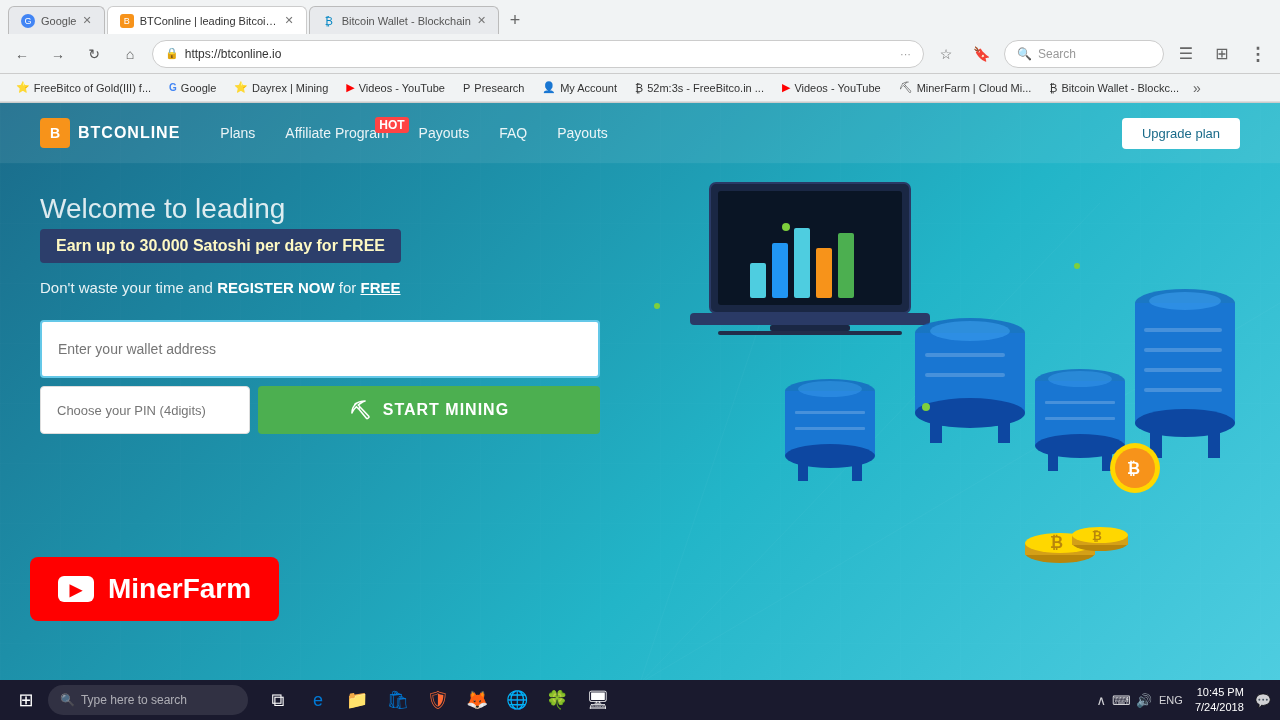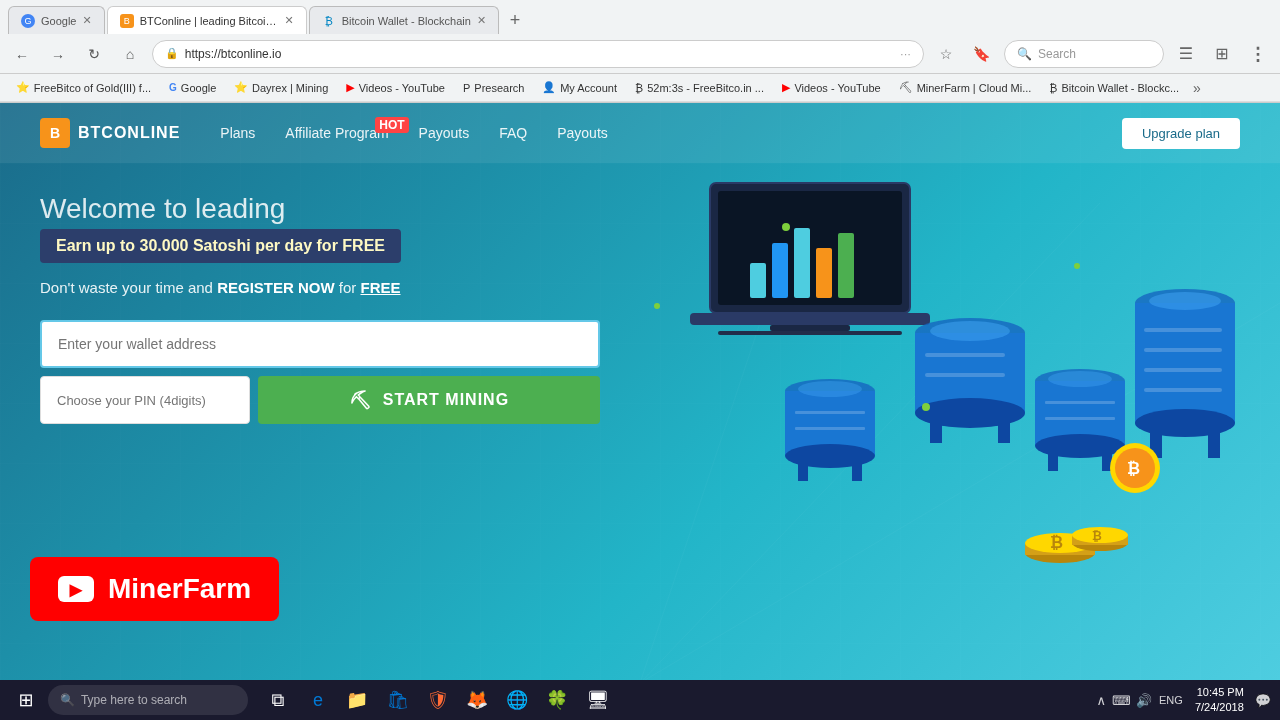--- a/index.html
+++ b/index.html
@@ -258,21 +258,21 @@
     }
 
     .form-section {
       display: flex;
       flex-direction: column;
       gap: 8px;
       max-width: 560px;
     }
     .wallet-input {
       width: 100%;
-      height: 48px;
+      height: 58px;
       border: 2px solid #64c8e8;
       border-radius: 4px;
       padding: 0 16px;
       font-size: 14px;
       color: #999;
       background: white;
       outline: none;
     }
 
     .form-row {

